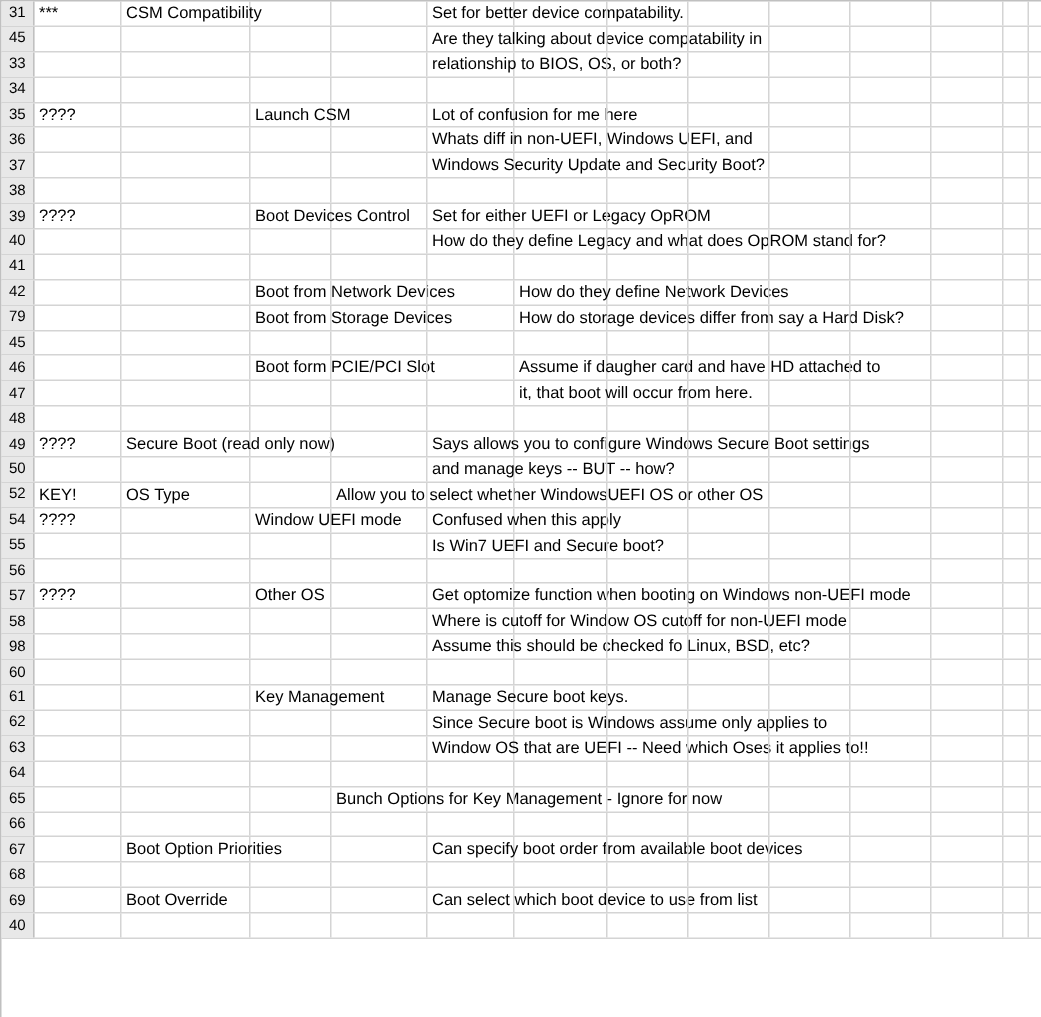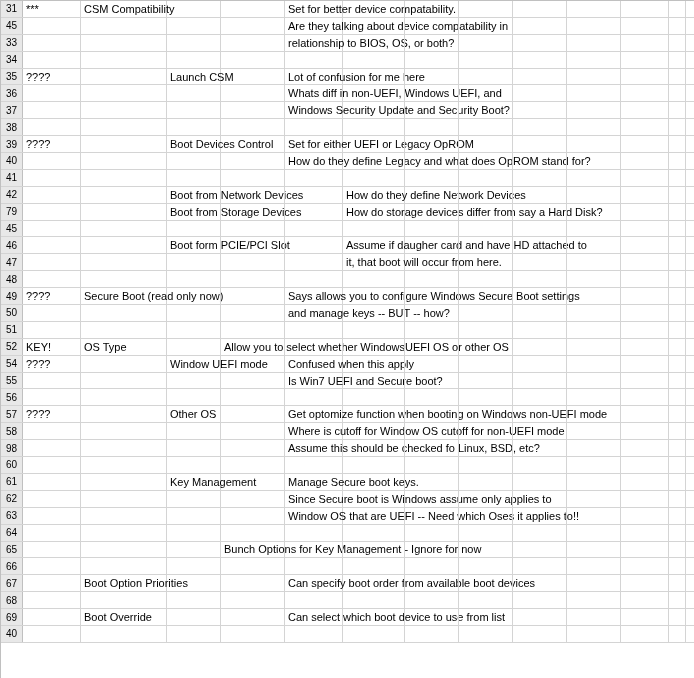--- a/index.html
+++ b/index.html
@@ -362,36 +362,20 @@
       <div class="cell col-f"></div>
       <div class="cell col-g"></div>
       <div class="cell col-h"></div>
       <div class="cell col-i"></div>
       <div class="cell col-j"></div>
       <div class="cell col-k"></div>
       <div class="cell col-l"></div>
       <div class="cell col-m"></div>
     </div>
     <div class="row">
-      <div class="row-header">51</div>
-      <div class="cell col-a"></div>
-      <div class="cell col-b"></div>
-      <div class="cell col-c"></div>
-      <div class="cell col-d"></div>
-      <div class="cell col-e"></div>
-      <div class="cell col-f"></div>
-      <div class="cell col-g"></div>
-      <div class="cell col-h"></div>
-      <div class="cell col-i"></div>
-      <div class="cell col-j"></div>
-      <div class="cell col-k"></div>
-      <div class="cell col-l"></div>
-      <div class="cell col-m"></div>
-    </div>
-    <div class="row">
       <div class="row-header">52</div>
       <div class="cell col-a">KEY!</div>
       <div class="cell col-b">OS Type</div>
       <div class="cell col-c"></div>
       <div class="cell col-d">Allow you to select whether WindowsUEFI  OS or other OS</div>
       <div class="cell col-e"></div>
       <div class="cell col-f"></div>
       <div class="cell col-g"></div>
       <div class="cell col-h"></div>
       <div class="cell col-i"></div>

